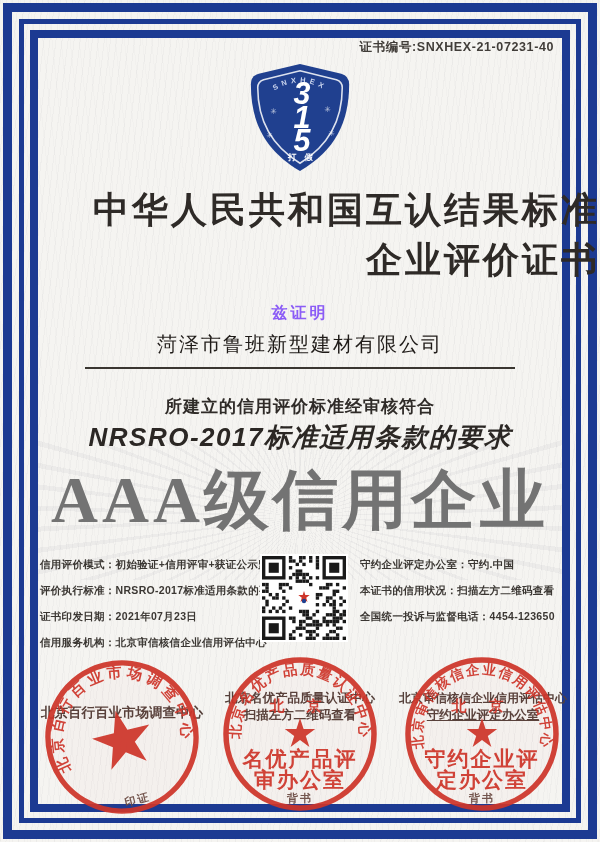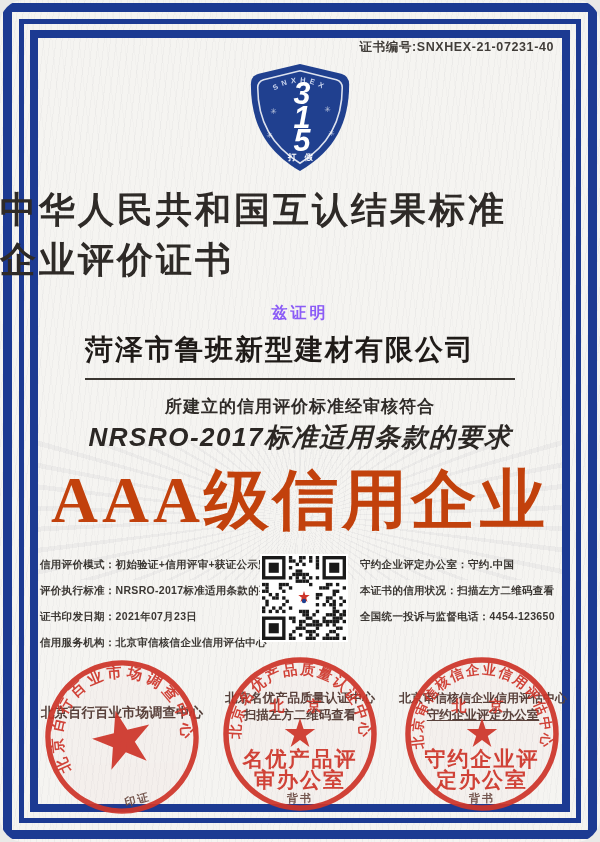--- a/index.html
+++ b/index.html
@@ -1,20 +1,19 @@
 <!DOCTYPE html>
 <html><head>
 <meta charset="utf-8">
 <style>
   html,body{margin:0;padding:0;background:#e9e9e7;}
   .certificate{
     position:relative;width:600px;height:842px;margin:0 auto;
     background:#f5f4f1;overflow:hidden;
     font-family:"Liberation Sans","DejaVu Sans",sans-serif;
-    border-radius:24px;
   }
   .texture{
     position:absolute;inset:0;pointer-events:none;
     background:
       repeating-linear-gradient(97deg, rgba(120,120,130,0.05) 0 1px, transparent 1px 6px),
       repeating-linear-gradient(84deg, rgba(150,150,160,0.04) 0 1px, transparent 1px 9px);
   }
   .burst{
     position:absolute;left:38px;right:38px;top:440px;height:140px;pointer-events:none;
     background:repeating-conic-gradient(from 0deg at 50% 55%, rgba(70,70,95,0.05) 0deg 1.1deg, transparent 1.1deg 4.6deg);
@@ -22,32 +21,32 @@
   .frame{position:absolute;pointer-events:none;}
   .frame1{inset:3px;border:9px solid var(--blue);}
   .frame2{inset:19px;border:5px solid var(--blue);}
   .frame3{inset:30px;border:8px solid var(--blue);}
   .cert-number{
     position:absolute;top:39px;right:46px;font-size:12.5px;font-weight:600;
     color:#413d39;letter-spacing:0.6px;
   }
   .shield{position:absolute;left:241px;top:61px;width:118px;height:114px;}
   .title1,.title2{
-    position:absolute;left:0;width:100%;text-align:left;font-weight:700;
+    position:absolute;left:0;width:100%;text-align:right;font-weight:700;
     color:#2e2a27;letter-spacing:3px;font-size:36px;
   }
   .title1{top:186px;}
   .title2{top:236px;}
   .attest{
     position:absolute;left:0;width:100%;text-align:center;top:303px;
     font-size:16px;color:#8b5cf6;letter-spacing:3px;font-weight:600;
   }
   .company{
-    position:absolute;left:85px;top:331px;width:430px;
-    font-size:28px;font-weight:700;color:#1f1b18;letter-spacing:2px;
+    position:absolute;left:85px;top:331px;width:430px;text-align:center;
+    font-size:20px;font-weight:400;color:#1f1b18;letter-spacing:2px;
     padding-bottom:9px;border-bottom:2.5px solid #3a3631;
   }
   .statement1{
     position:absolute;left:0;width:100%;text-align:center;top:395px;
     font-size:17px;font-weight:600;color:#2f2b28;letter-spacing:1px;
   }
   .statement2{
     position:absolute;left:0;width:100%;text-align:center;top:420px;
     font-size:26px;font-weight:700;color:#2b2724;letter-spacing:1.5px;font-style:italic;
   }
@@ -110,21 +109,21 @@
   <div class="title1">中华人民共和国互认结果标准</div>
   <div class="title2">企业评价证书</div>
 
   <div class="attest">兹证明</div>
 
   <div class="company">菏泽市鲁班新型建材有限公司</div>
 
   <div class="statement1">所建立的信用评价标准经审核符合</div>
   <div class="statement2">NRSRO-2017标准适用条款的要求</div>
 
-  <div class="rating" style="color: #c2410c;">AAA级信用企业</div>
+  <div class="rating" style="color: #737373;">AAA级信用企业</div>
 
   <div class="info-block info-left">
       <div class="info-line">信用评价模式：初始验证+信用评审+获证公示监督</div>
       <div class="info-line">评价执行标准：NRSRO-2017标准适用条款的要求</div>
       <div class="info-line">证书印发日期：2021年07月23日</div>
       <div class="info-line">信用服务机构：北京审信核信企业信用评估中心</div>
     </div>
 
   <div class="qr" id="qr"><svg viewBox="0 0 84 84" width="84" height="84">
         <rect x="0" y="0" width="84" height="84" fill="#ffffff"></rect>

